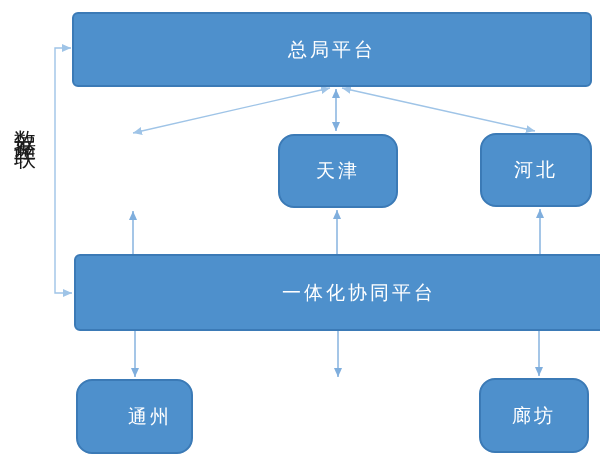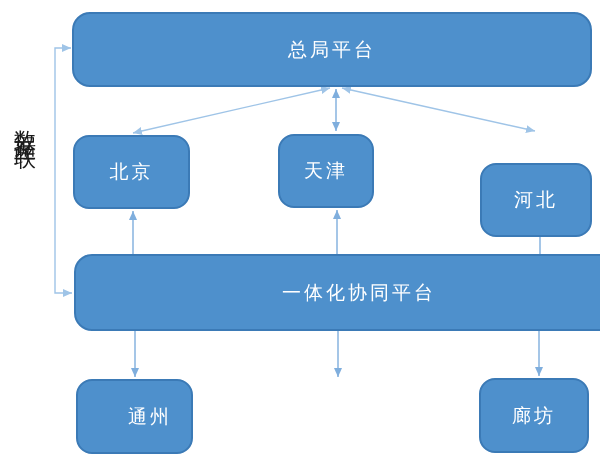--- a/index.html
+++ b/index.html
@@ -22,26 +22,26 @@
     border: 2px solid var(--node-border, #3B7AB6);
     border-radius: 16px;
     color: var(--node-text, #FFFFFF);
     display: flex;
     align-items: center;
     justify-content: center;
     font-size: 19px;
     letter-spacing: 3px;
     text-align: center;
   }
-  .node.wide { border-radius: 18px; }
+  .node.wide { border-radius: 6px; }
 
   .node-top      { left: 72px;  top: 12px;  width: 520px; height: 75px; }
   .node-beijing  { left: 73px;  top: 135px; width: 117px; height: 74px; }
-  .node-tianjin  { left: 278px; top: 134px; width: 96px; height: 74px; }
-  .node-hebei    { left: 480px; top: 133px; width: 112px; height: 74px; margin-top: 30px; }
+  .node-tianjin  { left: 278px; top: 134px; width: 120px; height: 74px; }
+  .node-hebei    { left: 480px; top: 133px; width: 112px; height: 74px; }
   .node-platform { left: 74px;  top: 254px; width: 570px; height: 77px; }
   .node-tongzhou { left: 76px;  top: 379px; width: 117px; height: 75px; padding-left: 31px; }
   .node-wuqing   { left: 277px; top: 379px; width: 120px; height: 75px; }
   .node-langfang { left: 479px; top: 378px; width: 110px; height: 75px; }
 
   .side-label {
     position: absolute;
     left: 10px;
     top: 112px;
     writing-mode: vertical-rl;
@@ -97,23 +97,20 @@
     <path class="conn-mid" d="M 338,331 L 338,377" marker-end="url(#ah-mid)"></path>
     <path class="conn-mid" d="M 539,331 L 539,376" marker-end="url(#ah-mid)"></path>
   </svg>
 
   <div class="side-label">数据互联</div>
 
   <div class="node wide node-top">
     <span>总局平台</span>
   </div>
 
-  <div class="node node-beijing">
-    <span>北京</span>
-  </div>
   <div class="node node-tianjin">
     <span>天津</span>
   </div>
   <div class="node node-hebei">
     <span>河北</span>
   </div>
 
   <div class="node wide node-platform">
     <span>一体化协同平台</span>
   </div>

